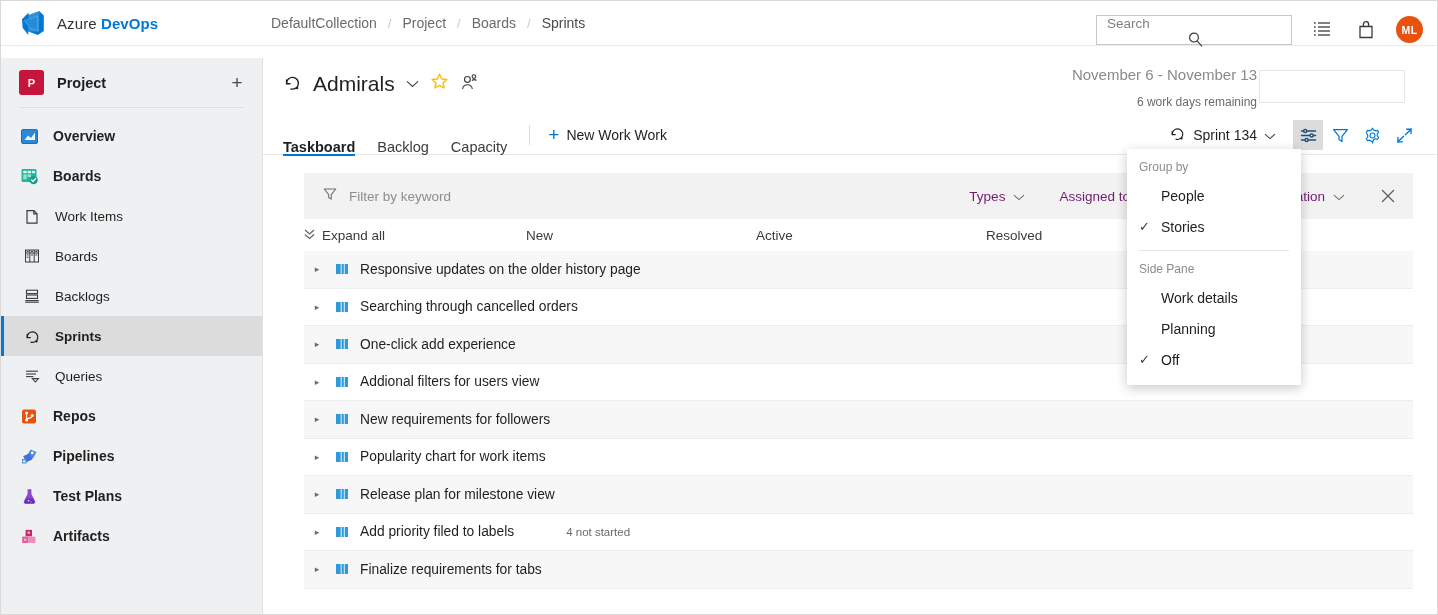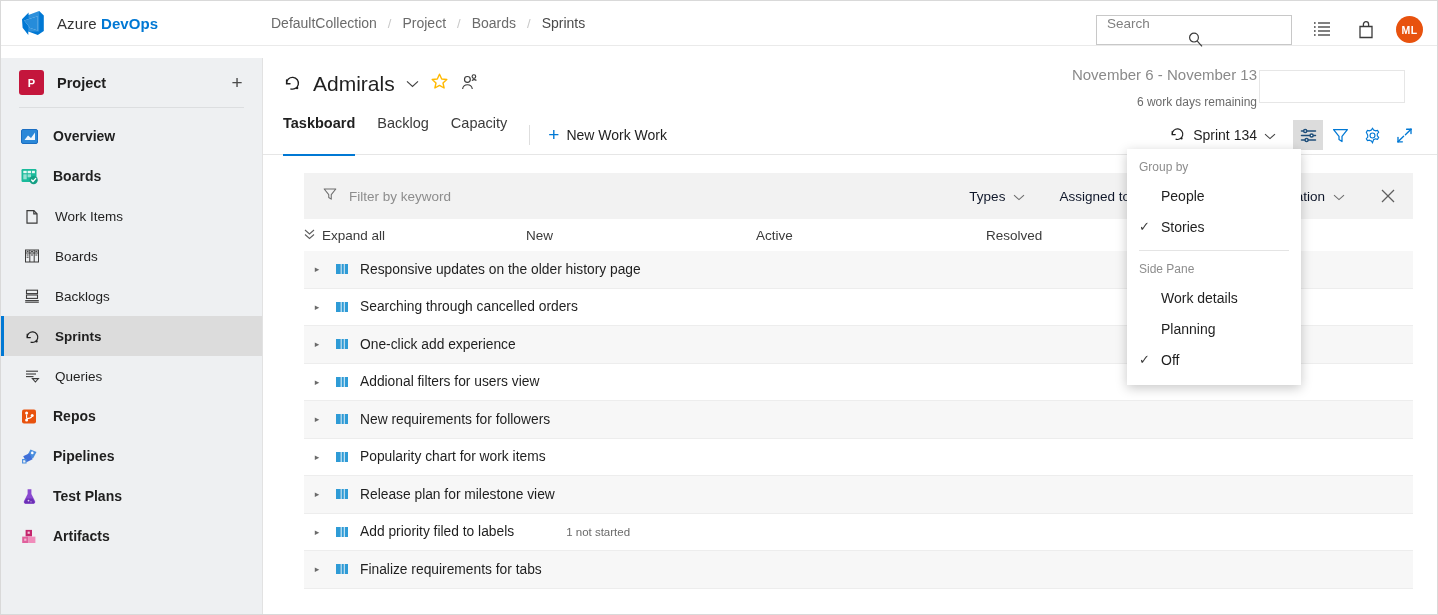--- a/index.html
+++ b/index.html
@@ -153,21 +153,21 @@
     border: 1px solid #e6e6e6; background: #fff;
   }
 
   .tabbar {
     position: relative; height: 40px; margin-top: 5px;
     padding-left: 20px;
     display: flex; align-items: center;
     border-bottom: 1px solid #e6e6e6;
   }
   .tab {
-    height: 40px; display: flex; align-items: flex-start;
+    height: 40px; display: flex; align-items: flex-end;
     font-size: 14.5px; color: #3b3b3b; cursor: pointer;
     margin-right: 22px; position: relative;
   }
   .tab.active { font-weight: bold; color: #1f1f1f; }
   .tab.active::after {
     content: ""; position: absolute; left: 0; right: 0; bottom: -1px;
     height: 2px; background: #0078d4;
   }
   .tab-sep {
     width: 1px; height: 20px; background: #dedede; margin: 0 18px 0 0;
@@ -205,21 +205,21 @@
     flex: 1; display: flex; align-items: center; gap: 11px;
   }
   .filter-input input {
     border: none; outline: none; background: transparent;
     font-size: 13.5px; color: #0c4a6e; width: 260px;
     font-family: "Liberation Sans", sans-serif;
   }
   .filter-input input::placeholder { color: #8d8d8d; }
   .f-drop {
     display: flex; align-items: center; gap: 8px;
-    font-size: 13.5px; color: #0f172a; cursor: pointer;
+    font-size: 13.5px; color: #701a75; cursor: pointer;
     margin-left: 34px; white-space: nowrap;
   }
   .f-close {
     margin-left: 30px; width: 26px; height: 26px;
     display: flex; align-items: center; justify-content: center;
     color: #5f5f5f; cursor: pointer;
   }
 
   
   .col-head {
@@ -745,21 +745,21 @@
       <div class="row">
         <span class="row-caret">▸</span>
         <span class="row-type-icon">
           <svg width="16" height="16" viewBox="0 0 16 16">
               <rect x="2" y="3" width="4.7" height="10" fill="#2e9bd6"></rect>
               <rect x="7.6" y="3" width="2.2" height="10" fill="#2e9bd6"></rect>
               <rect x="10.7" y="3" width="3.3" height="10" fill="#2e9bd6"></rect>
             </svg>
         </span>
         <span class="row-title">Add priority filed to labels</span>
-        <span class="row-meta">1 not started</span>
+        <span class="row-meta">4 not started</span>
       </div>
       <div class="row alt">
         <span class="row-caret">▸</span>
         <span class="row-type-icon">
           <svg width="16" height="16" viewBox="0 0 16 16">
               <rect x="2" y="3" width="4.7" height="10" fill="#2e9bd6"></rect>
               <rect x="7.6" y="3" width="2.2" height="10" fill="#2e9bd6"></rect>
               <rect x="10.7" y="3" width="3.3" height="10" fill="#2e9bd6"></rect>
             </svg>
         </span>

